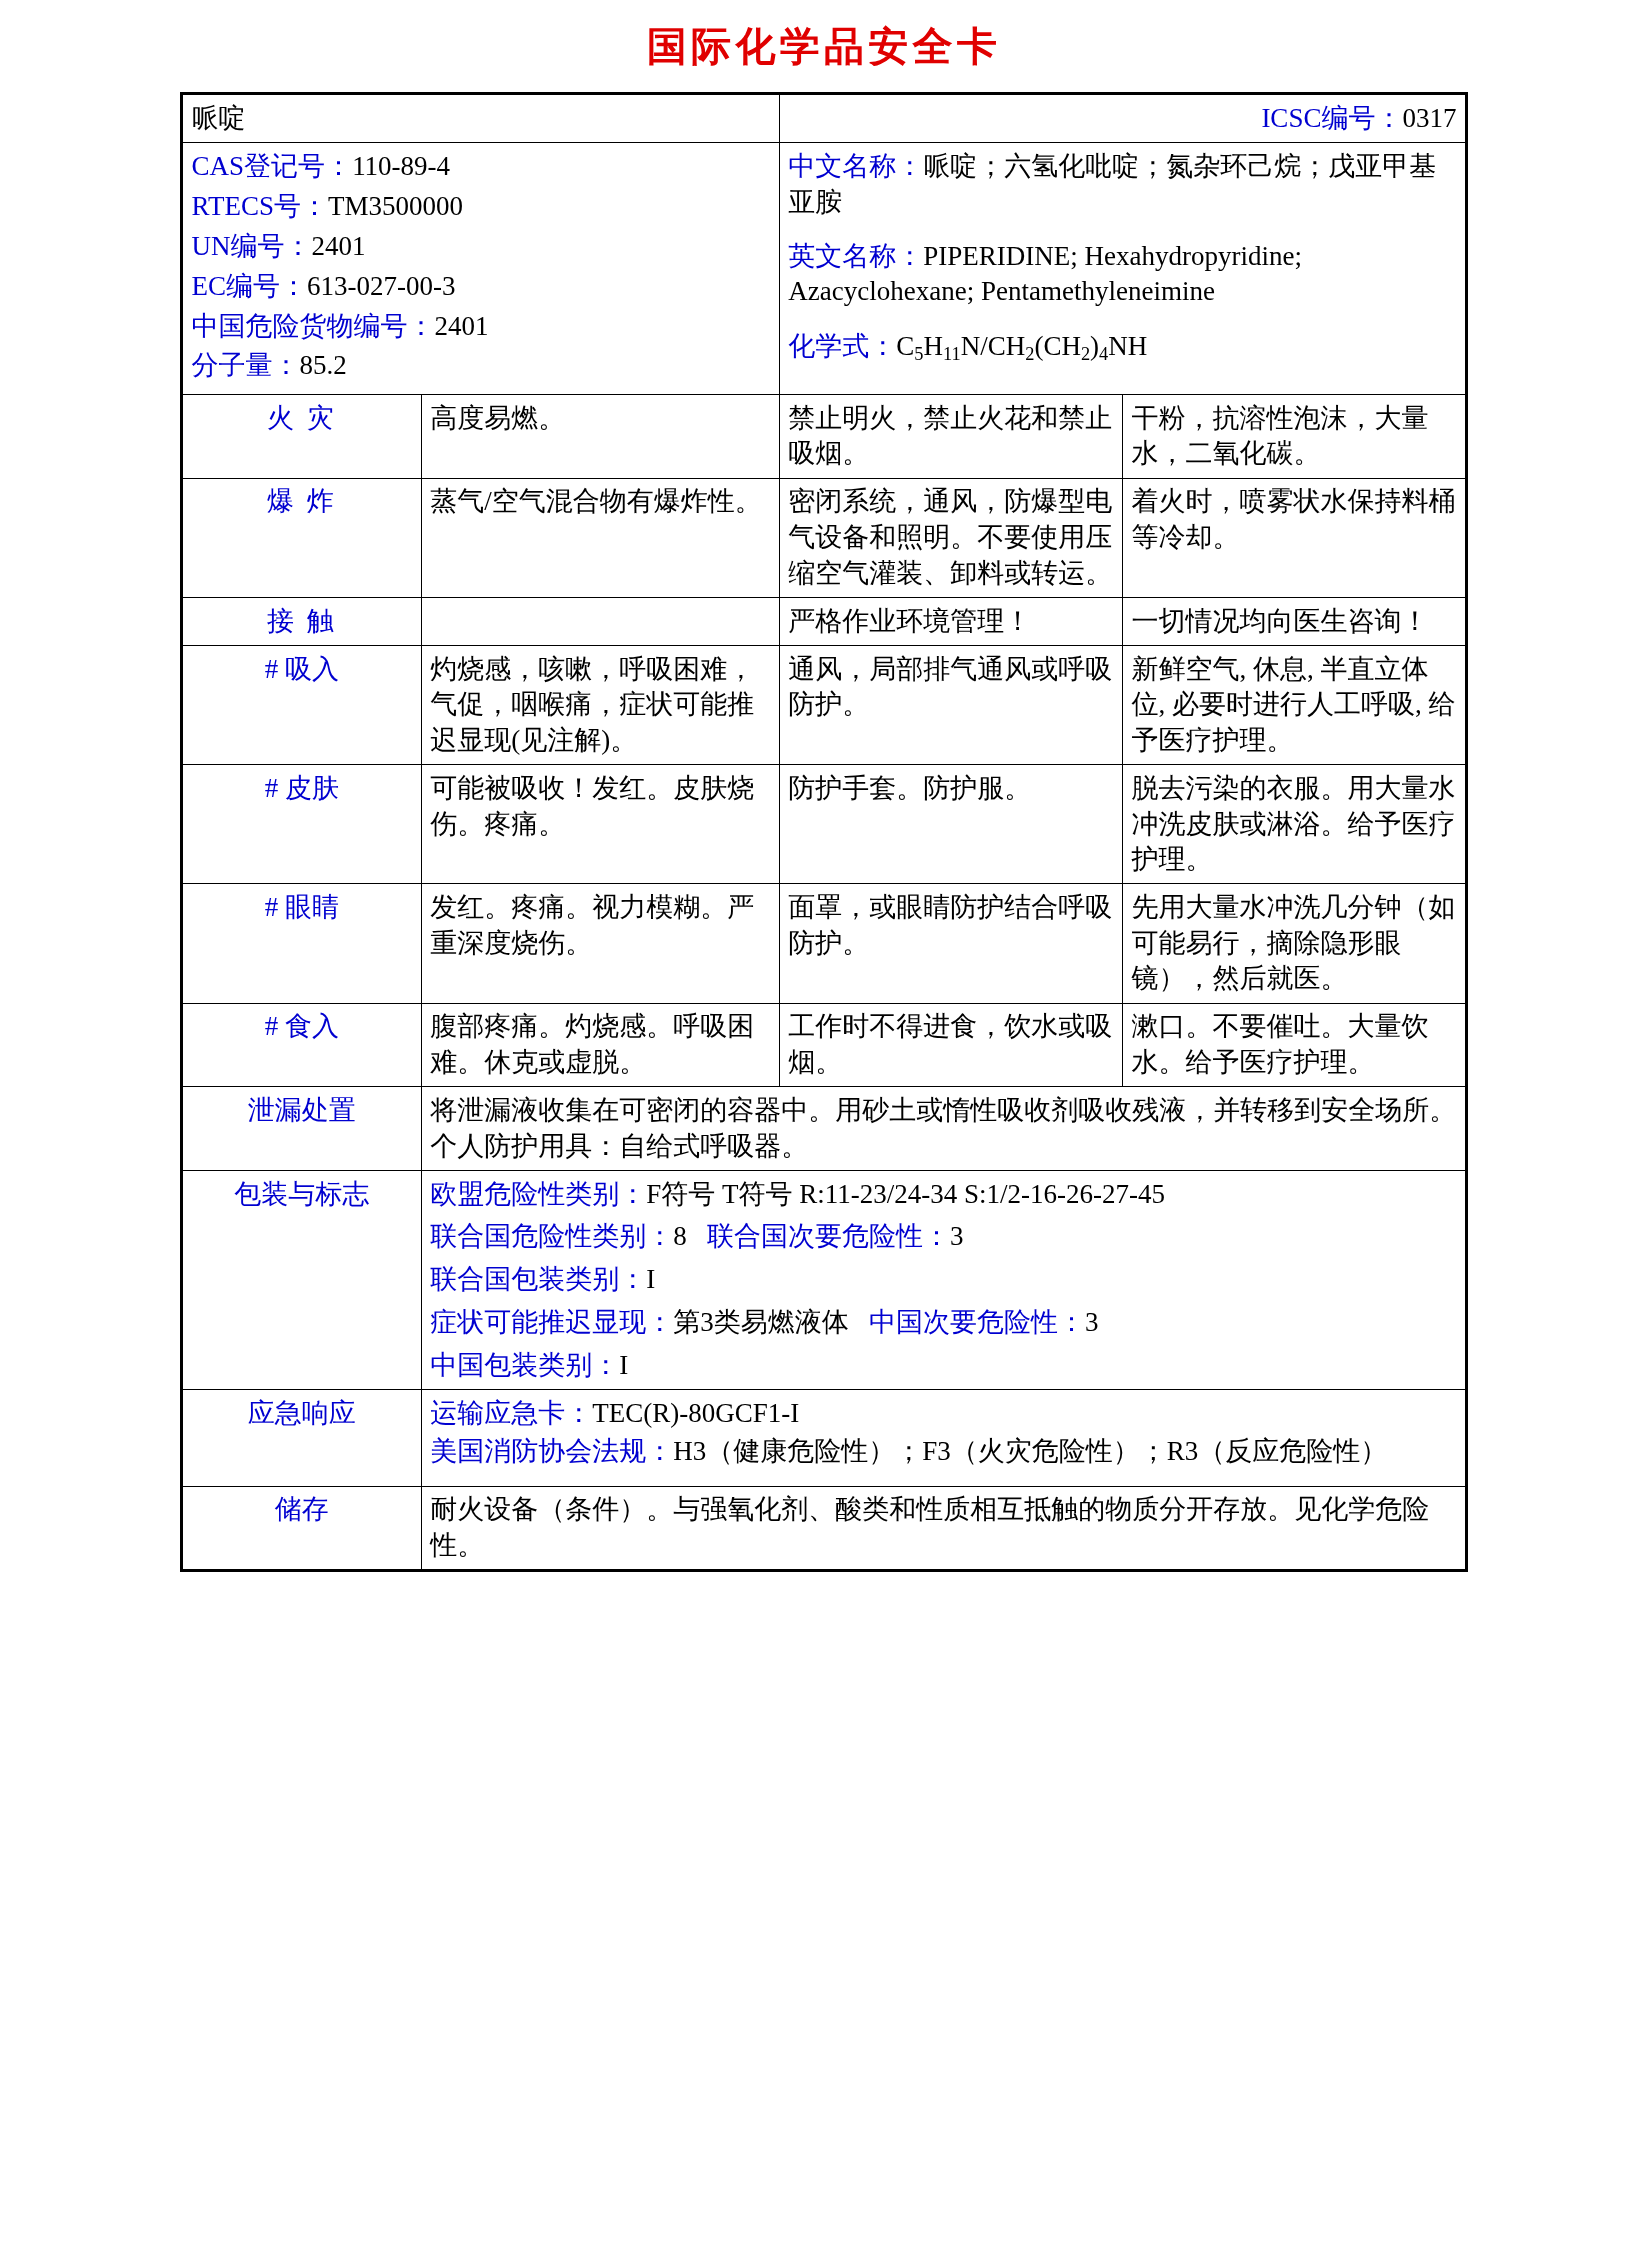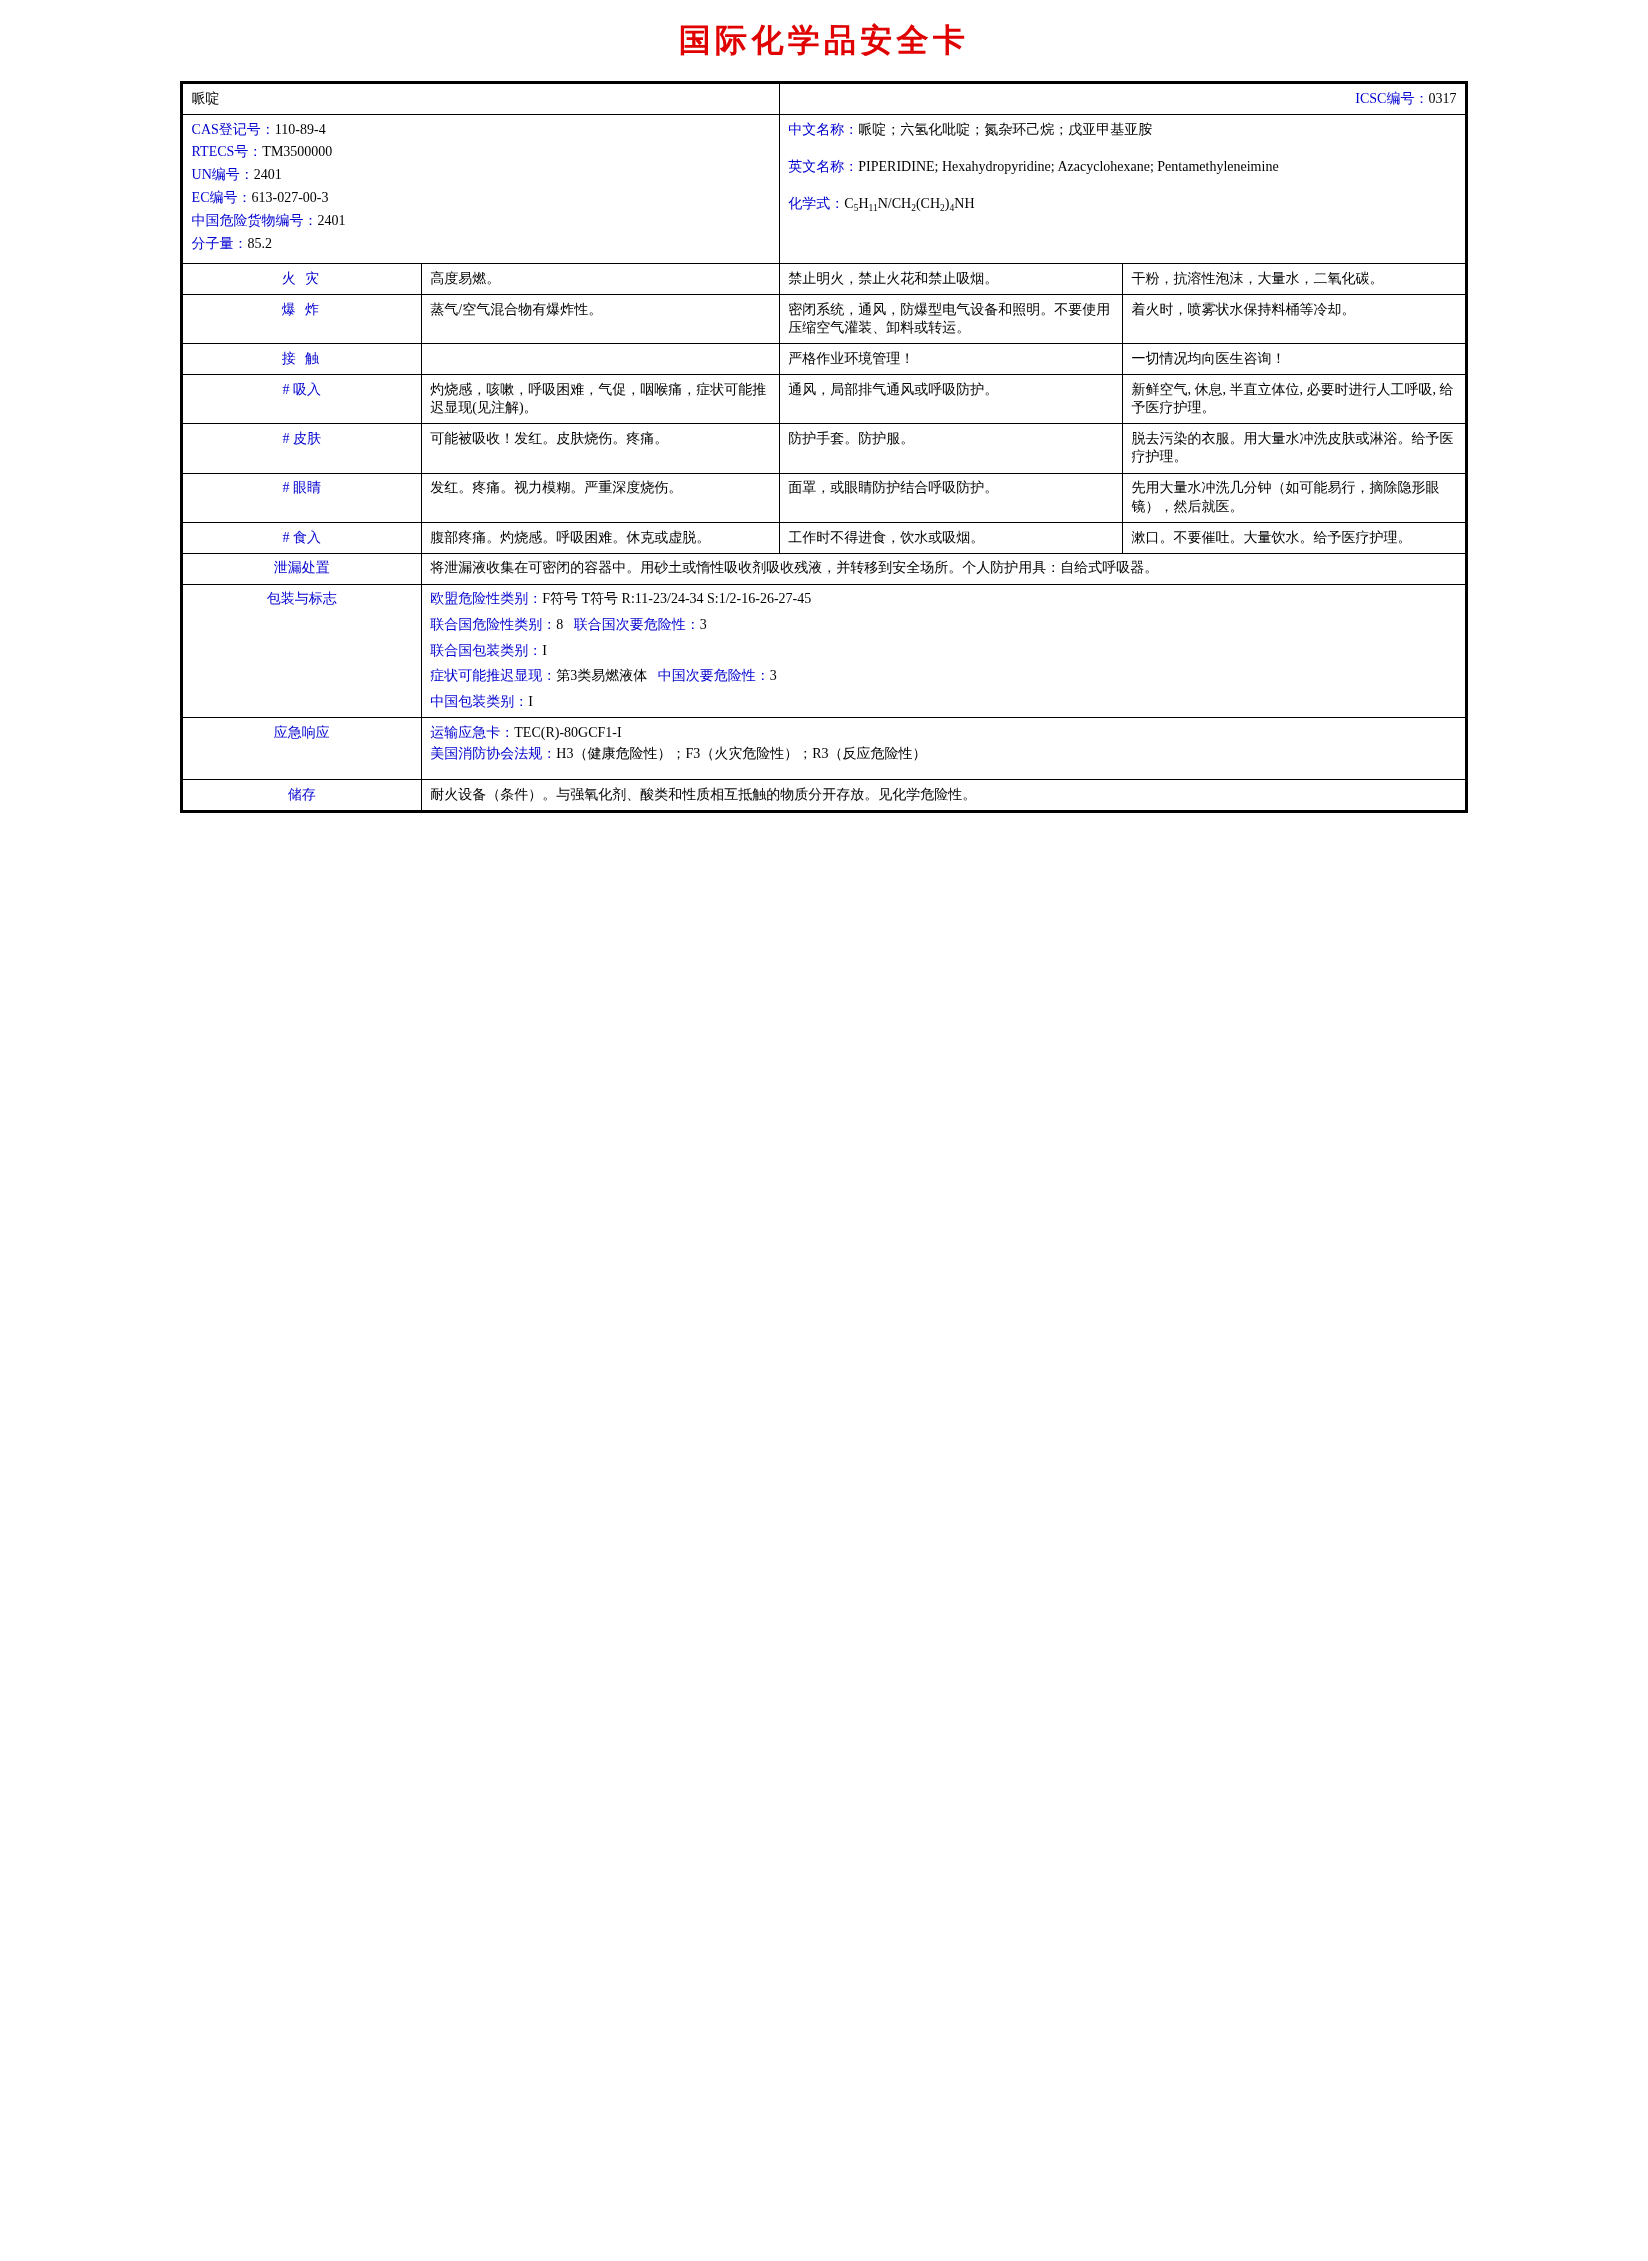--- a/index.html
+++ b/index.html
@@ -16,41 +16,41 @@
   .page {
     width: 1648px;
     box-sizing: border-box;
     padding: 0;
   }
   .title {
     text-align: center;
     color: #e00000;
     font-family: "DejaVu Sans", "Liberation Sans", sans-serif;
     font-weight: bold;
-    font-size: 32px;
+    font-size: 40px;
     letter-spacing: 4.3px;
     margin-top: 18.6px;
     margin-bottom: 18.6px;
   }
   .card {
     margin: 0 auto;
     width: 1288px;
     border: 2.9px solid #000;
     box-sizing: border-box;
   }
   table.sheet {
     border-collapse: collapse;
     width: 100%;
     table-layout: fixed;
   }
   table.sheet td {
     border: 1.4px solid #000;
     vertical-align: top;
     padding: 5.7px 8.6px;
-    font-size: 14px;
+    font-size: 27px;
     line-height: 1.32;
   }
   .hdr-row td {
     border-bottom: 2.1px solid #000;
   }
   .name-cell {
     font-size: 21.5px;
     padding-left: 18.6px;
   }
   .icsc-cell {

